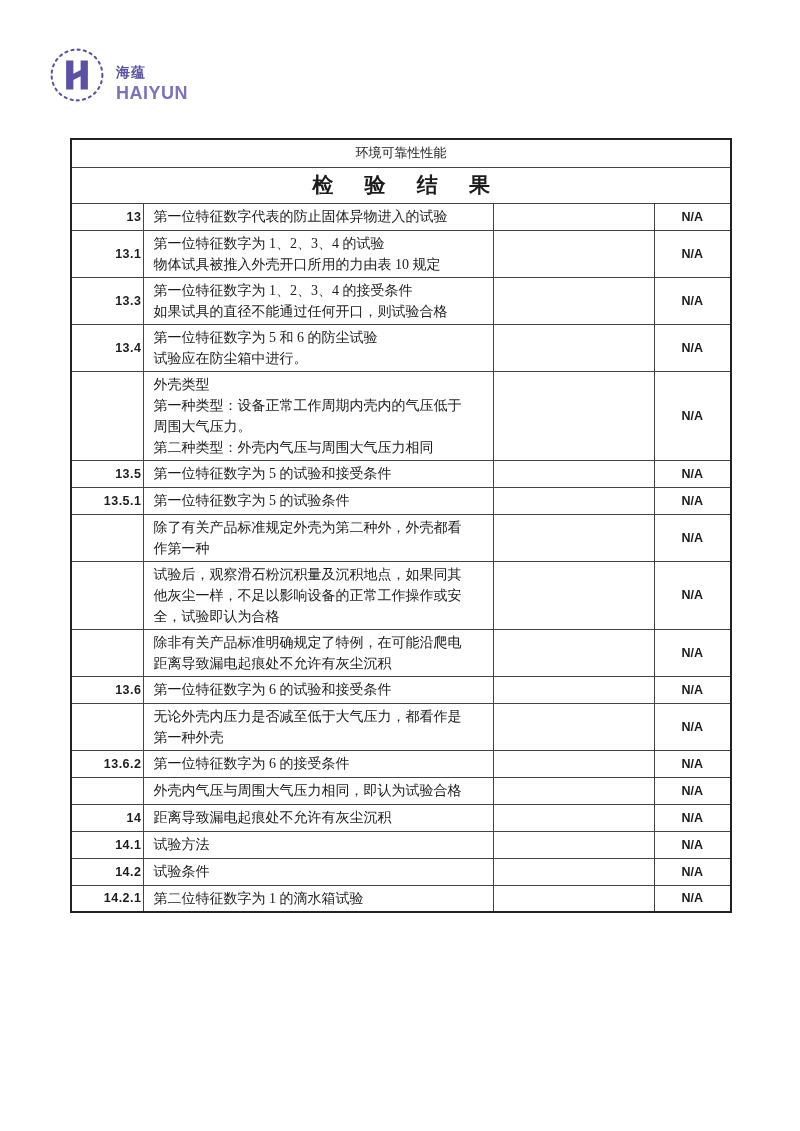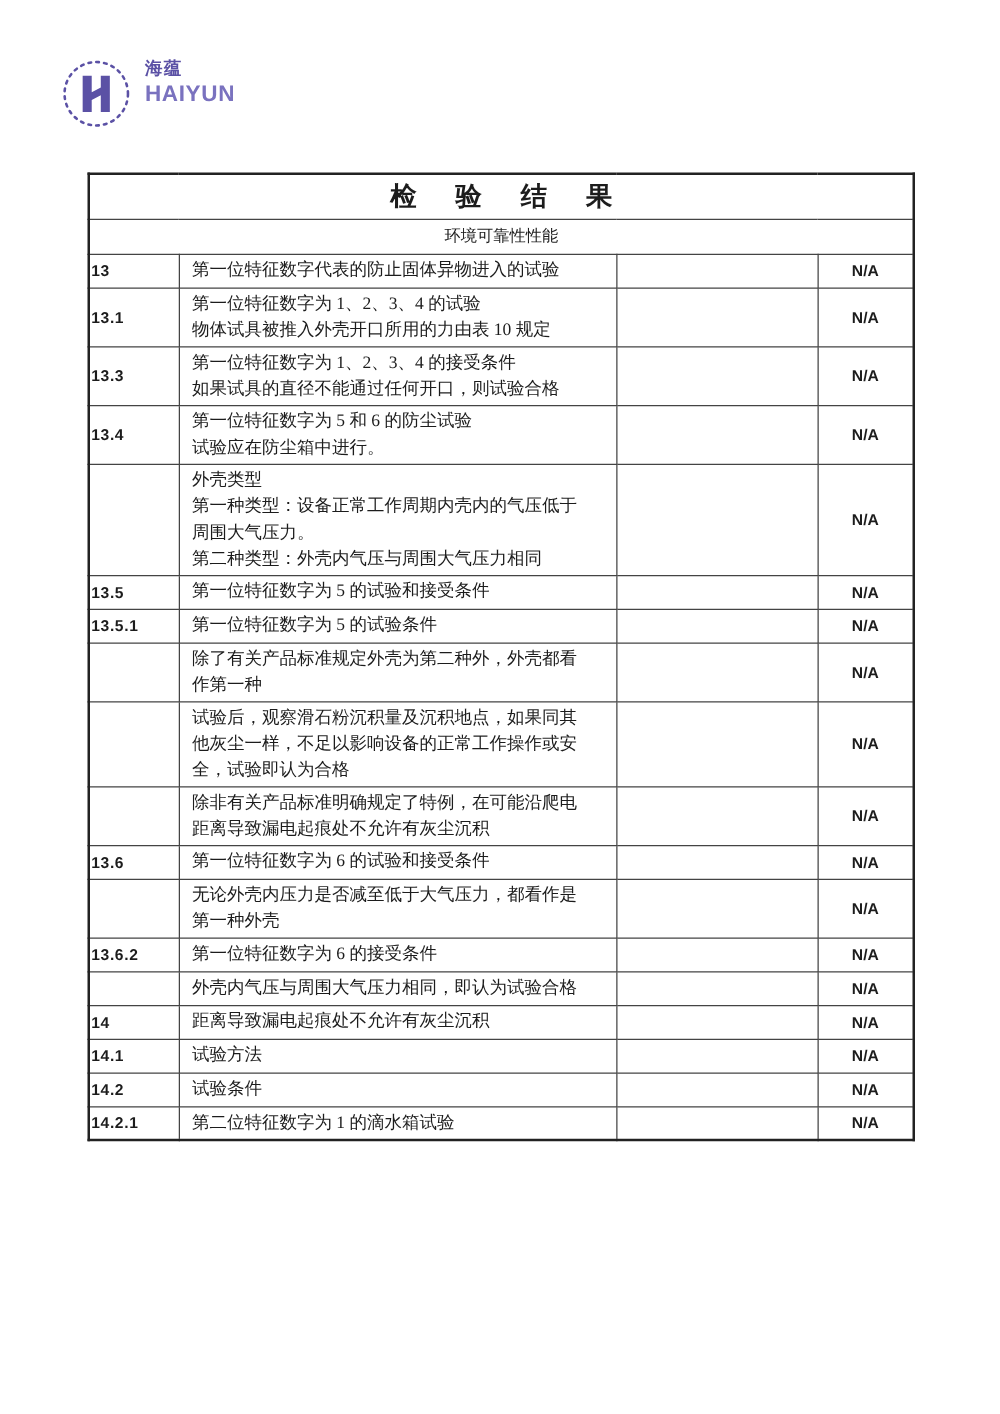--- a/index.html
+++ b/index.html
@@ -14,21 +14,21 @@
     box-sizing: border-box;
   }
   .page {
     width: 800px; height: 1131px;
     position: relative;
   }
   
   .logo {
     position: absolute;
     left: 48px; top: 46px;
-    display: flex; align-items: flex-start; gap: 10px;
+    display: flex; align-items: flex-end; gap: 10px;
   }
   .logo-mark { width: 58px; height: 58px; display: block; }
   .logo-text { display: flex; flex-direction: column; line-height: 1.25; }
   .logo-cn {
     font-size: 14px; font-weight: bold;
     font-family: "Liberation Sans", sans-serif;
     color: #5b51a5; letter-spacing: 1px;
   }
   .logo-en {
     font-size: 18px; font-weight: bold;
@@ -62,21 +62,21 @@
     font-size: 13px; font-weight: normal;
     text-align: center;
   }
   tr.colhead th {
     height: 27px;
     font-size: 13px; font-weight: normal;
     text-align: center;
   }
   td.cell-clause {
     height: 27px;
-    text-align: left; vertical-align: middle;
+    text-align: right; vertical-align: middle;
     font-family: "Liberation Sans", "DejaVu Sans", sans-serif;
     font-weight: 700; font-size: 12.5px;
     letter-spacing: 0.5px;
     margin-top: 16px;
   }
   td.cell-req {
     height: 27px;
     padding: 2px 10px;
     font-size: 14px; line-height: 21px;
     vertical-align: middle;
@@ -111,24 +111,24 @@
 
   <table class="report-table">
     <colgroup>
       <col style="width:72px">
       <col style="width:350px">
       <col style="width:161px">
       <col style="width:77px">
     </colgroup>
     <thead>
       <tr>
-        <th class="tbl-title" colspan="4">检 验 结 果</th>
+        <th class="tbl-subtitle" colspan="4">环境可靠性性能</th>
       </tr>
       <tr>
-        <th class="tbl-subtitle" colspan="4">环境可靠性性能</th>
+        <th class="tbl-title" colspan="4">检 验 结 果</th>
       </tr>
     </thead>
     <tbody id="rows-body">
         <tr>
           <td class="cell-clause">13</td>
           <td class="cell-req">第一位特征数字代表的防止固体异物进入的试验</td>
           <td class="cell-result"></td>
           <td class="cell-verdict">N/A</td>
         </tr>
         <tr>

